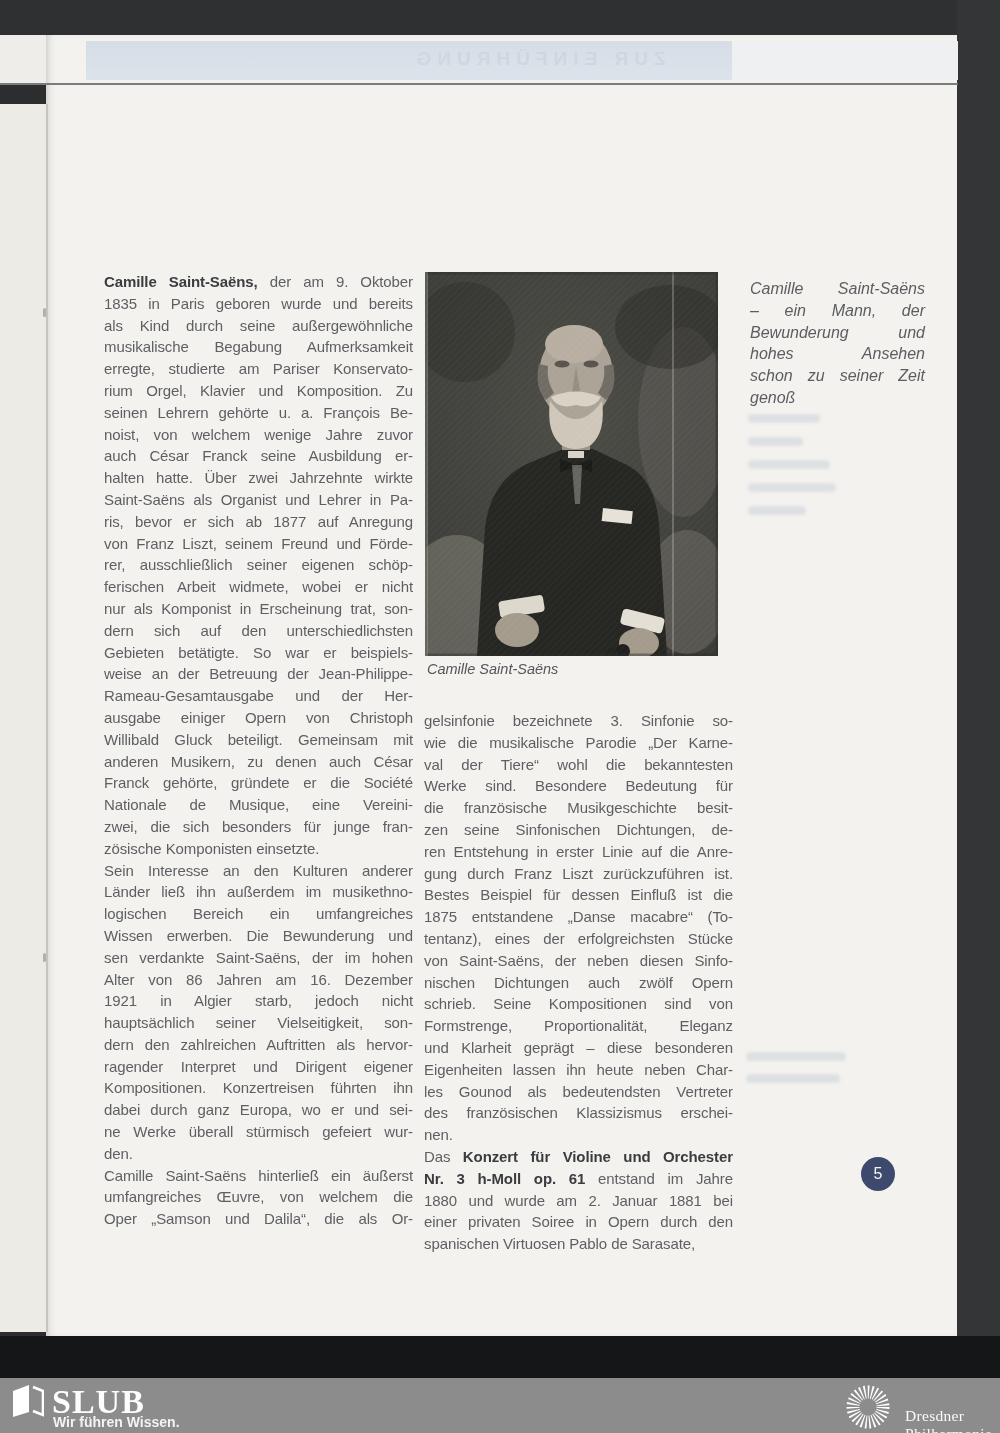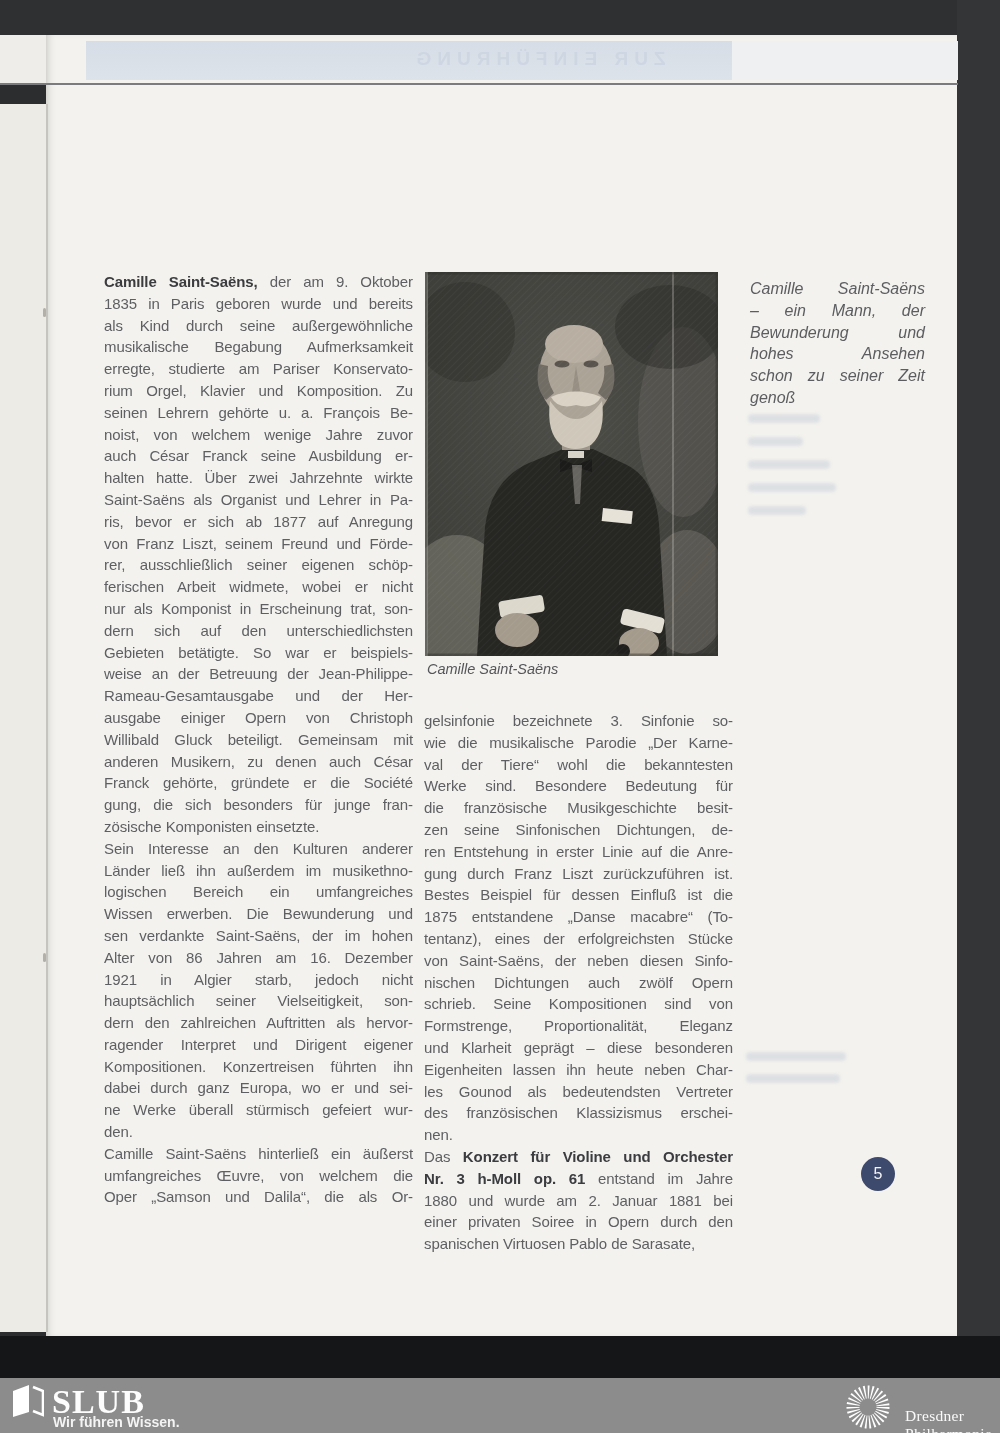--- a/index.html
+++ b/index.html
@@ -99,21 +99,22 @@
       <div class="ln"><span>ferischen Arbeit widmete, wobei er nicht</span></div>
       <div class="ln"><span>nur als Komponist in Erscheinung trat, son-</span></div>
       <div class="ln"><span>dern sich auf den unterschiedlichsten</span></div>
       <div class="ln"><span>Gebieten betätigte. So war er beispiels-</span></div>
       <div class="ln"><span>weise an der Betreuung der Jean-Philippe-</span></div>
       <div class="ln"><span>Rameau-Gesamtausgabe und der Her-</span></div>
       <div class="ln"><span>ausgabe einiger Opern von Christoph</span></div>
       <div class="ln"><span>Willibald Gluck beteiligt. Gemeinsam mit</span></div>
       <div class="ln"><span>anderen Musikern, zu denen auch César</span></div>
       <div class="ln"><span>Franck gehörte, gründete er die Société</span></div>
-      <div class="ln"><span>gung, die sich besonders für junge fran-</span></div>
+      <div class="ln"><span>Nationale de Musique, eine Vereini-</span></div>
+      <div class="ln"><span>zwei, die sich besonders für junge fran-</span></div>
       <div class="ln end"><span>zösische Komponisten einsetzte.</span></div>
       <div class="ln"><span>Sein Interesse an den Kulturen anderer</span></div>
       <div class="ln"><span>Länder ließ ihn außerdem im musikethno-</span></div>
       <div class="ln"><span>logischen Bereich ein umfangreiches</span></div>
       <div class="ln"><span>Wissen erwerben. Die Bewunderung und</span></div>
       <div class="ln"><span>sen verdankte Saint-Saëns, der im hohen</span></div>
       <div class="ln"><span>Alter von 86 Jahren am 16. Dezember</span></div>
       <div class="ln"><span>1921 in Algier starb, jedoch nicht</span></div>
       <div class="ln"><span>hauptsächlich seiner Vielseitigkeit, son-</span></div>
       <div class="ln"><span>dern den zahlreichen Auftritten als hervor-</span></div>

